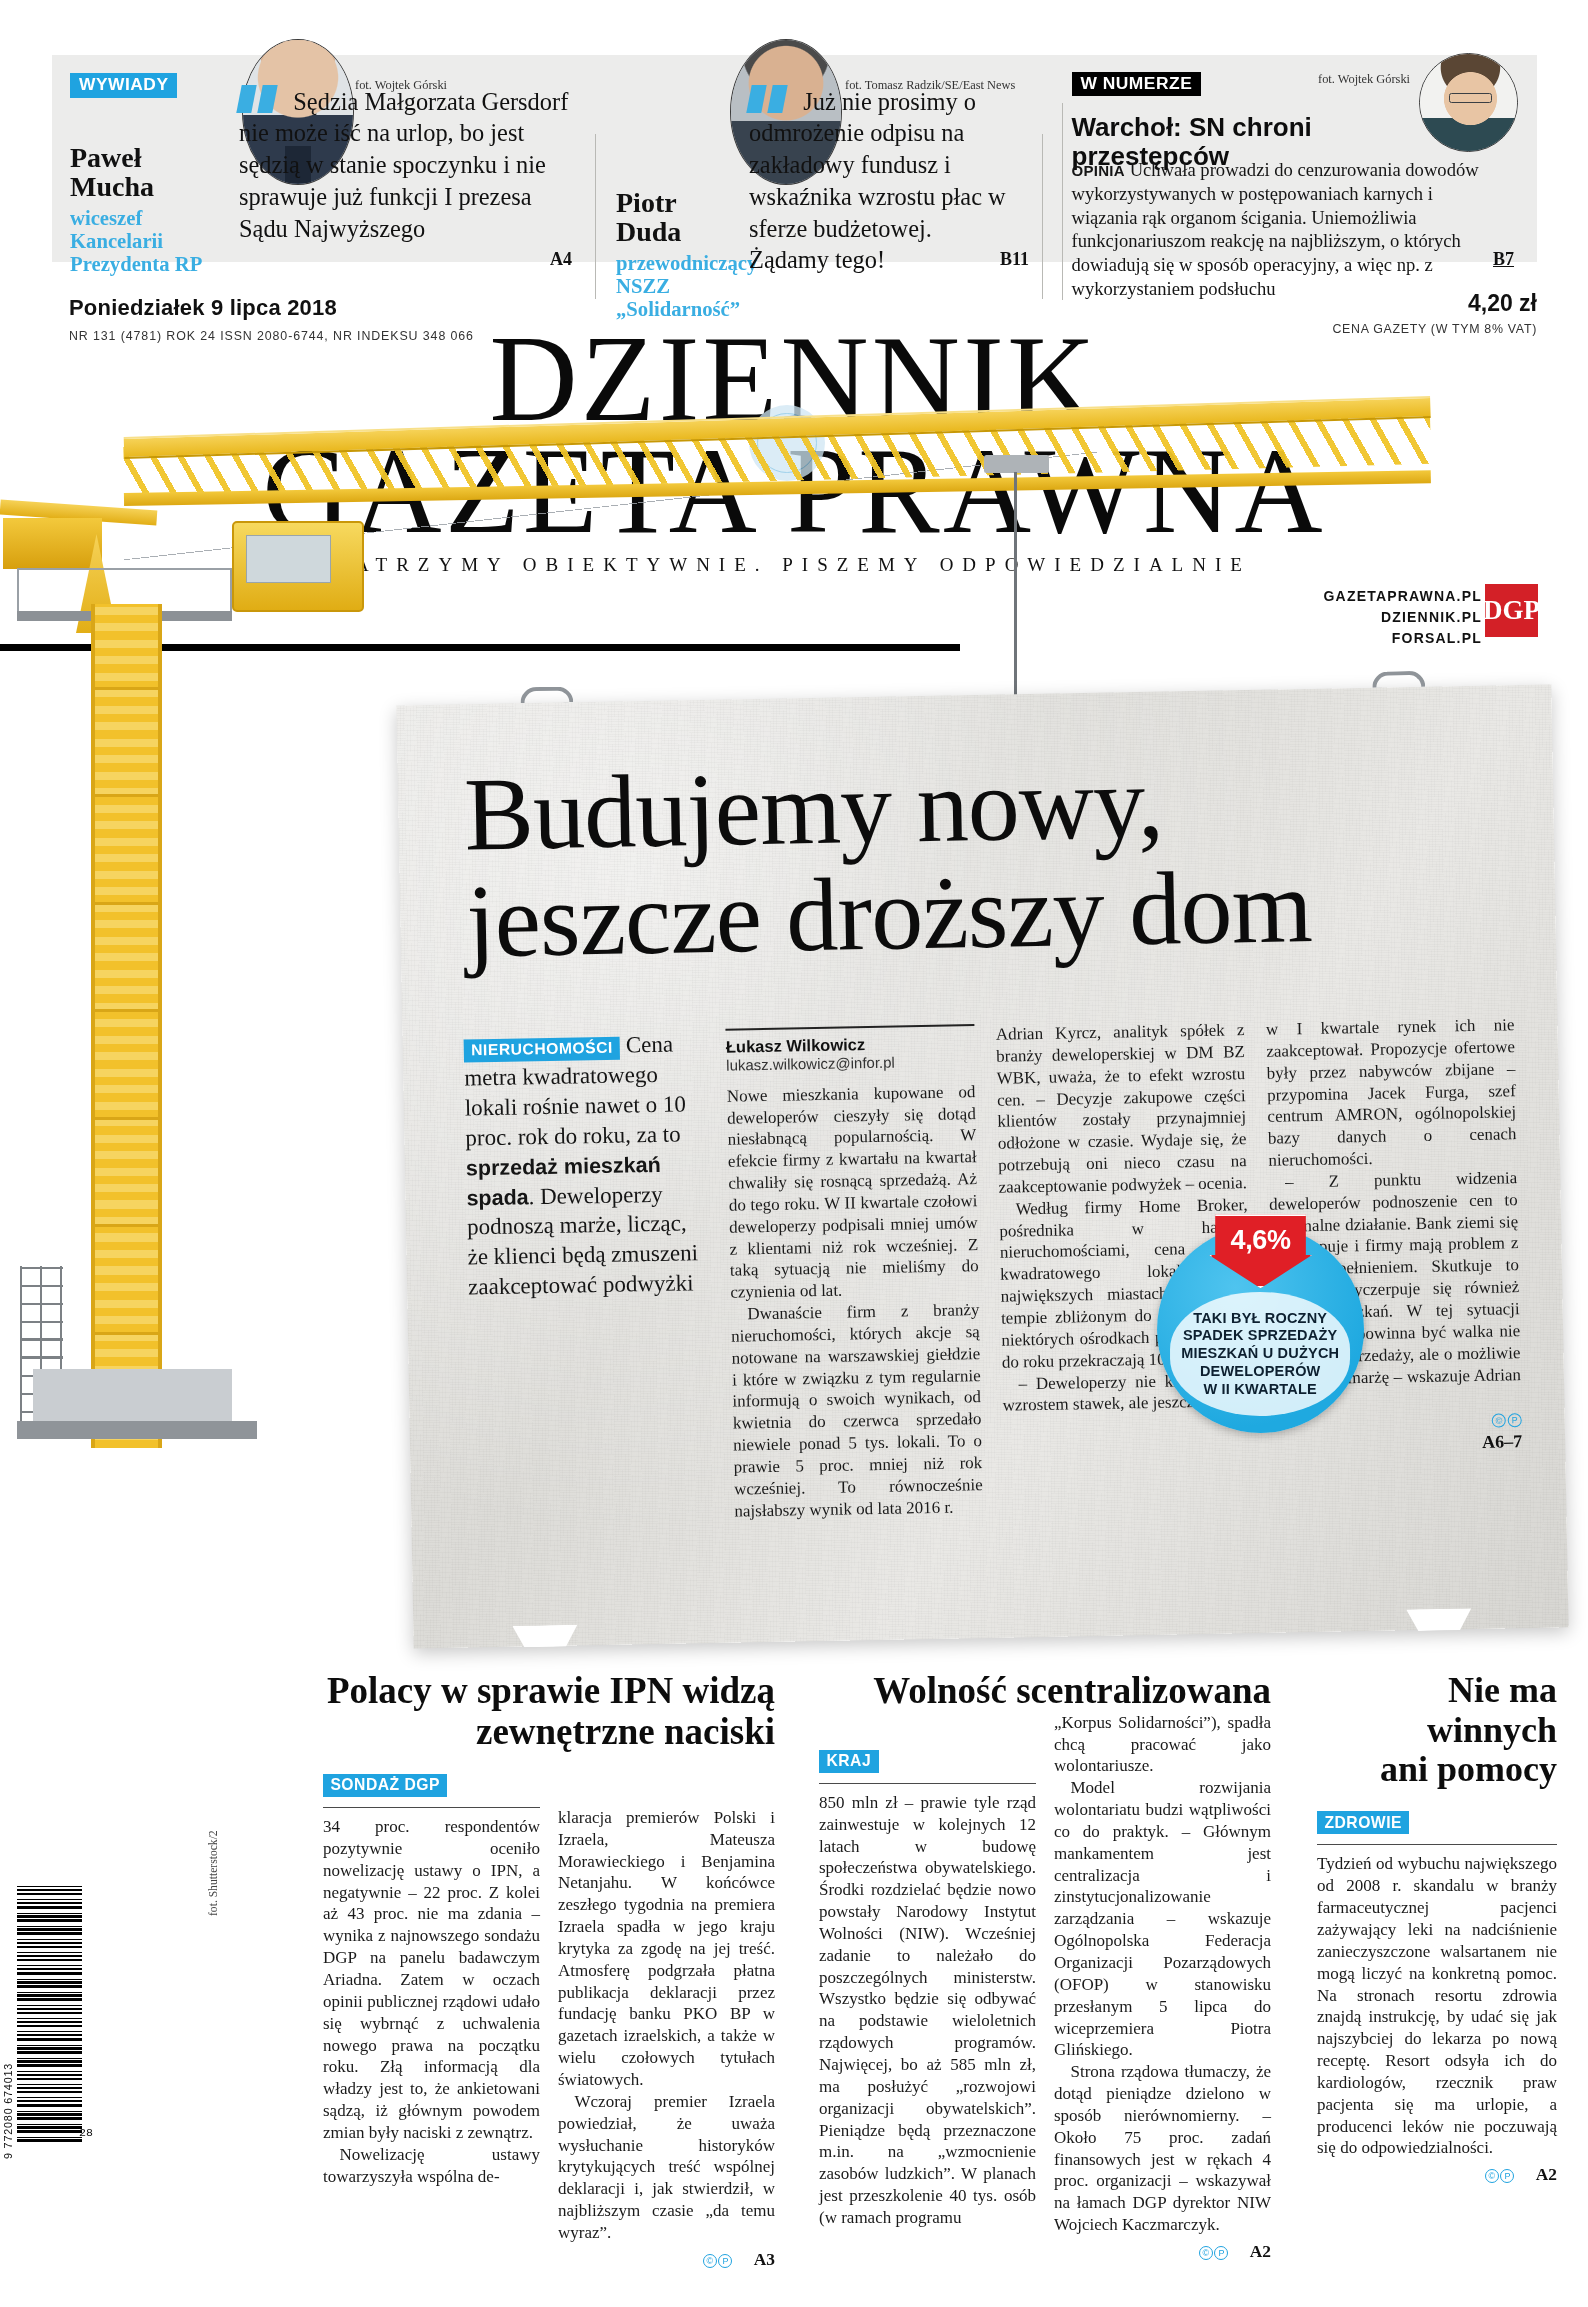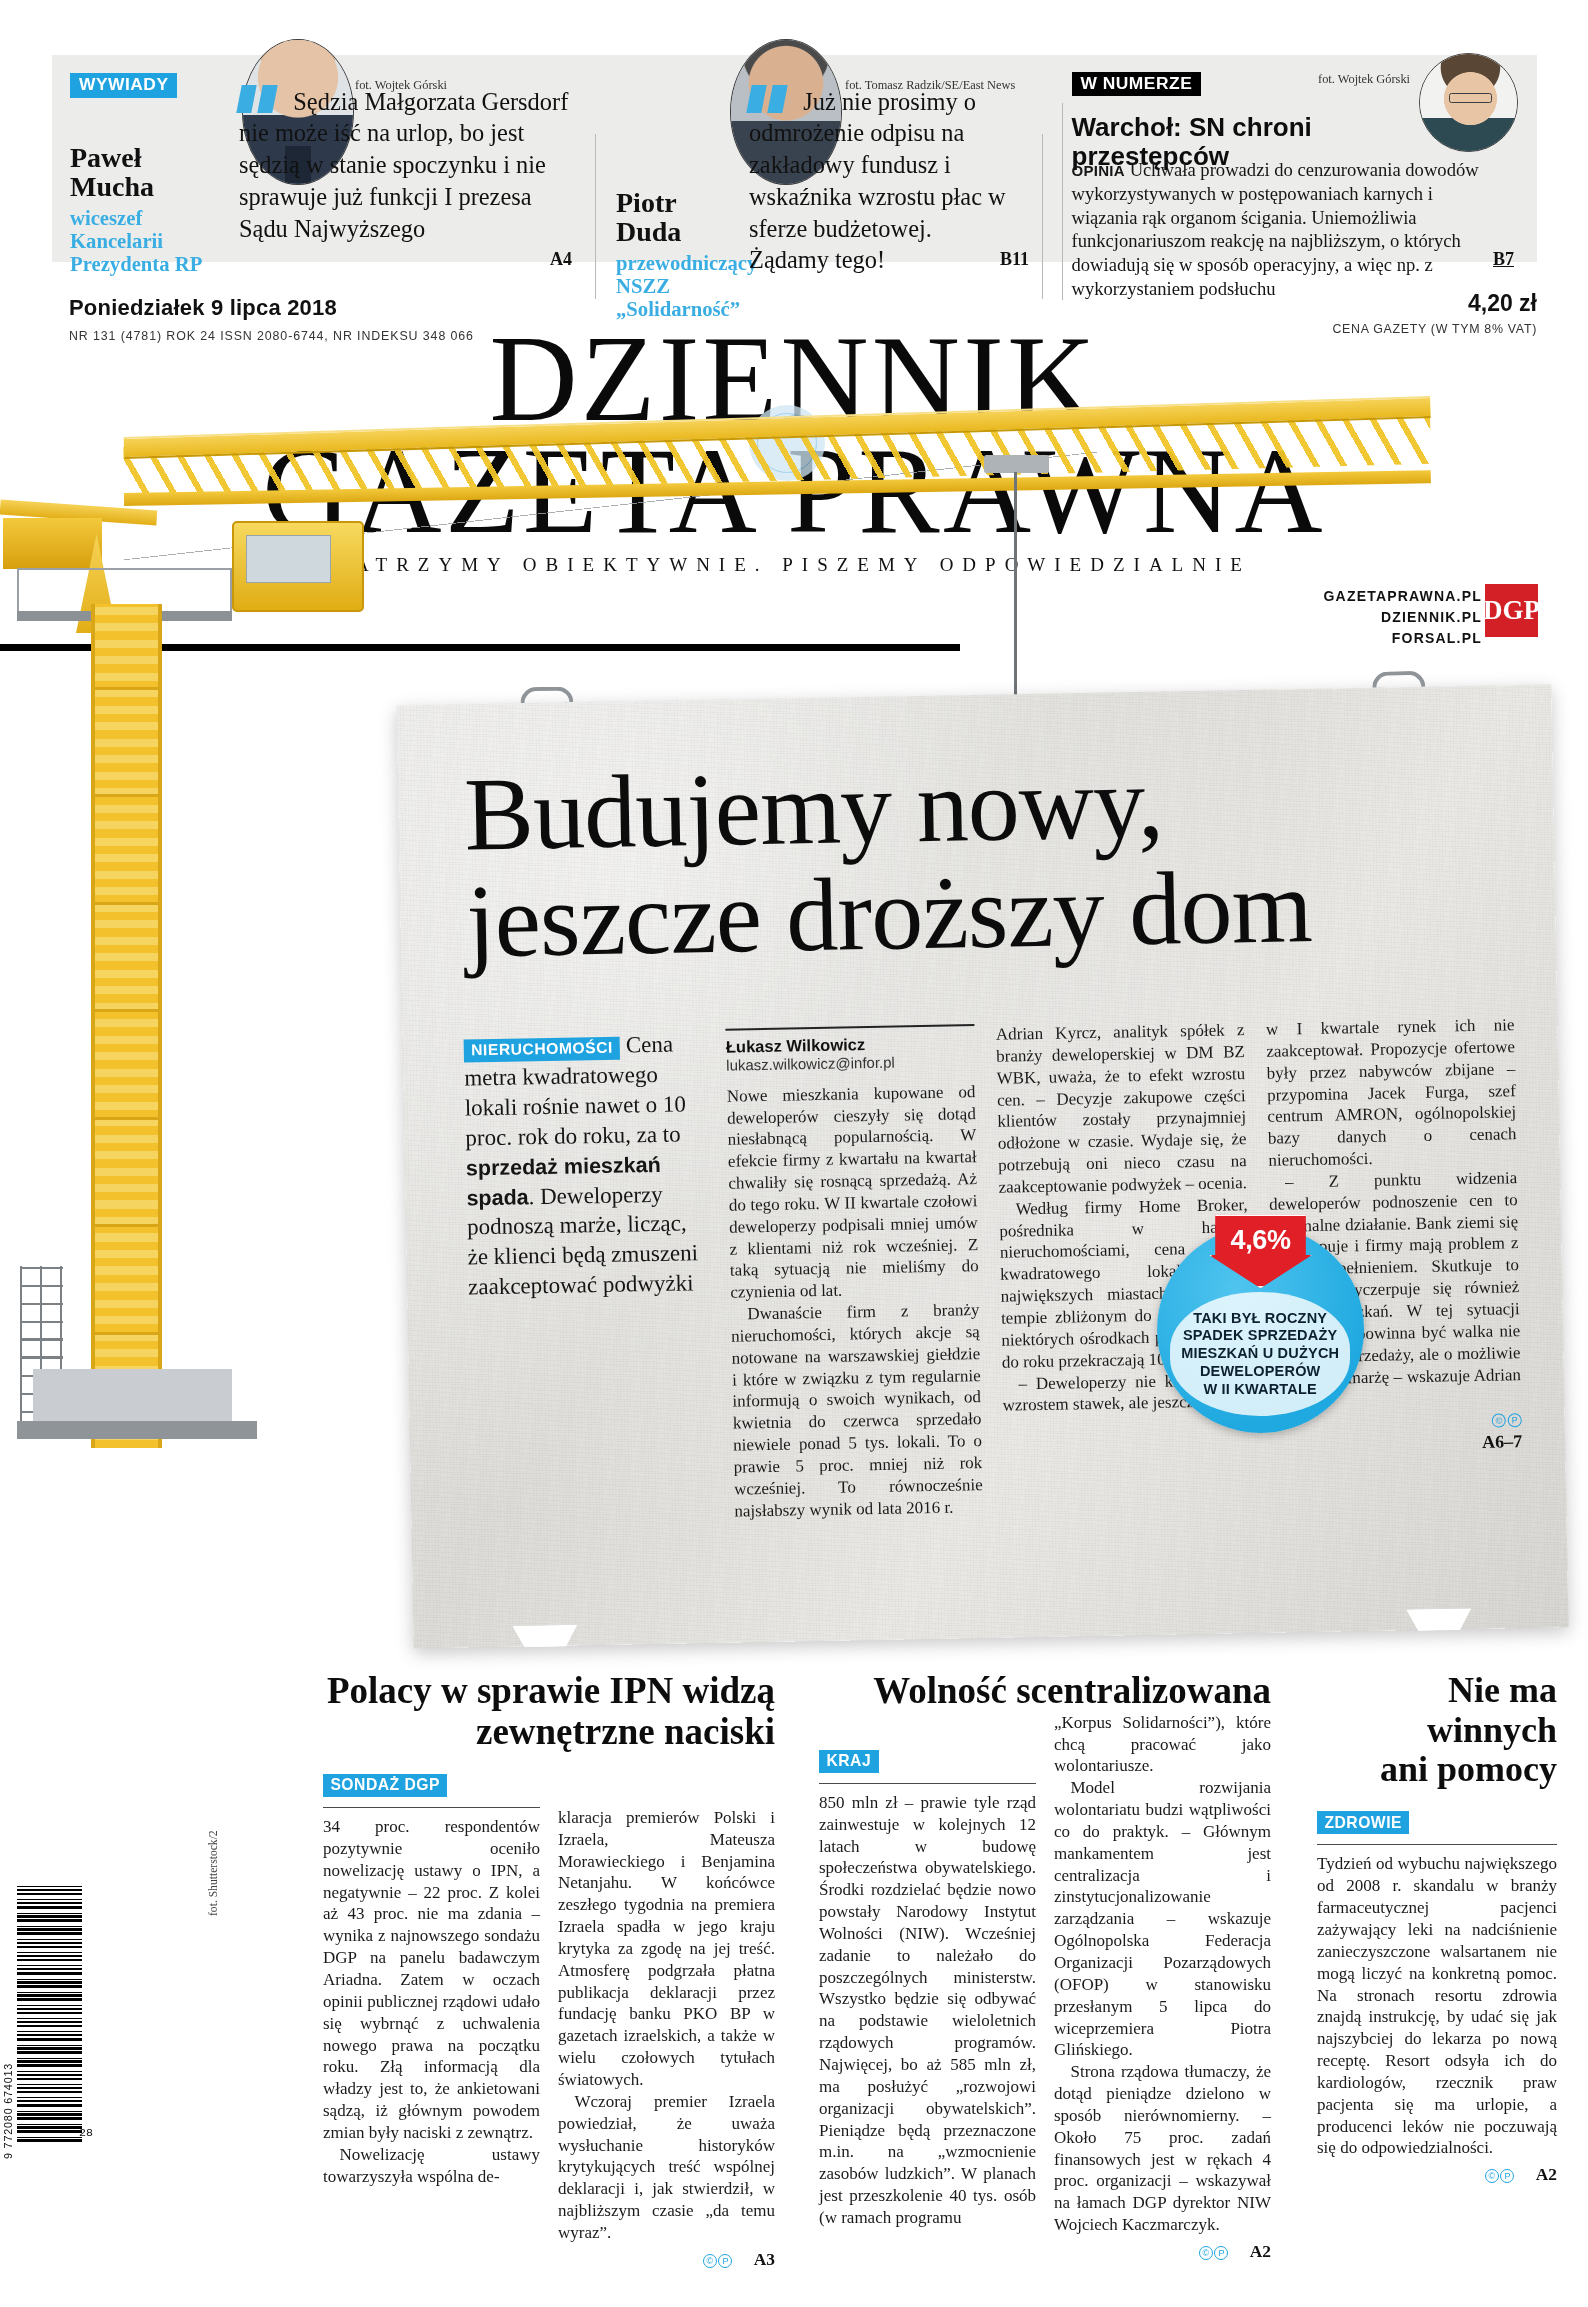--- a/index.html
+++ b/index.html
@@ -613,21 +613,21 @@
     <div class="b-sub" style="margin-top:38px;">
       <div class="half">
         <span class="kicker small">KRAJ</span>
         <div class="b-rule"></div>
         <div class="b-text">
           <p class="first">850 mln zł – prawie tyle rząd zainwestuje w kolejnych 12 latach w budowę społeczeństwa obywatelskiego. Środki rozdzielać będzie nowo powstały Narodowy Instytut Wolności (NIW). Wcześniej zadanie to należało do poszczególnych ministerstw. Wszystko będzie się odbywać na podstawie wieloletnich rządowych programów. Najwięcej, bo aż 585 mln zł, ma posłużyć „rozwojowi organizacji obywatelskich”. Pieniądze będą przeznaczone m.in. na „wzmocnienie zasobów ludzkich”. W planach jest przeszkolenie 40 tys. osób (w ramach programu</p>
         </div>
       </div>
       <div class="half">
         <div class="b-text" style="margin-top:-38px;">
-          <p class="first">„Korpus Solidarności”), które chcą pracować jako wolontariusze.</p>
+          <p class="first">„Korpus Solidarności”), spadła chcą pracować jako wolontariusze.</p>
           <p>Model rozwijania wolontariatu budzi wątpliwości co do praktyk. – Głównym mankamentem jest centralizacja i zinstytucjonalizowanie zarządzania – wskazuje Ogólnopolska Federacja Organizacji Pozarządowych (OFOP) w stanowisku przesłanym 5 lipca do wiceprzemiera Piotra Glińskiego.</p>
           <p>Strona rządowa tłumaczy, że dotąd pieniądze dzielono w sposób nierównomierny. – Około 75 proc. zadań finansowych jest w rękach 4 proc. organizacji – wskazywał na łamach DGP dyrektor NIW Wojciech Kaczmarczyk.</p>
         </div>
         <div style="text-align:right;margin-top:5px;">
           <span class="cp">©</span><span class="cp p">P</span>
           <span style="font-family:'Liberation Serif',serif;font-weight:bold;font-size:17.4px;margin-left:18px;">A2</span>
         </div>
       </div>
     </div>
   </div>

